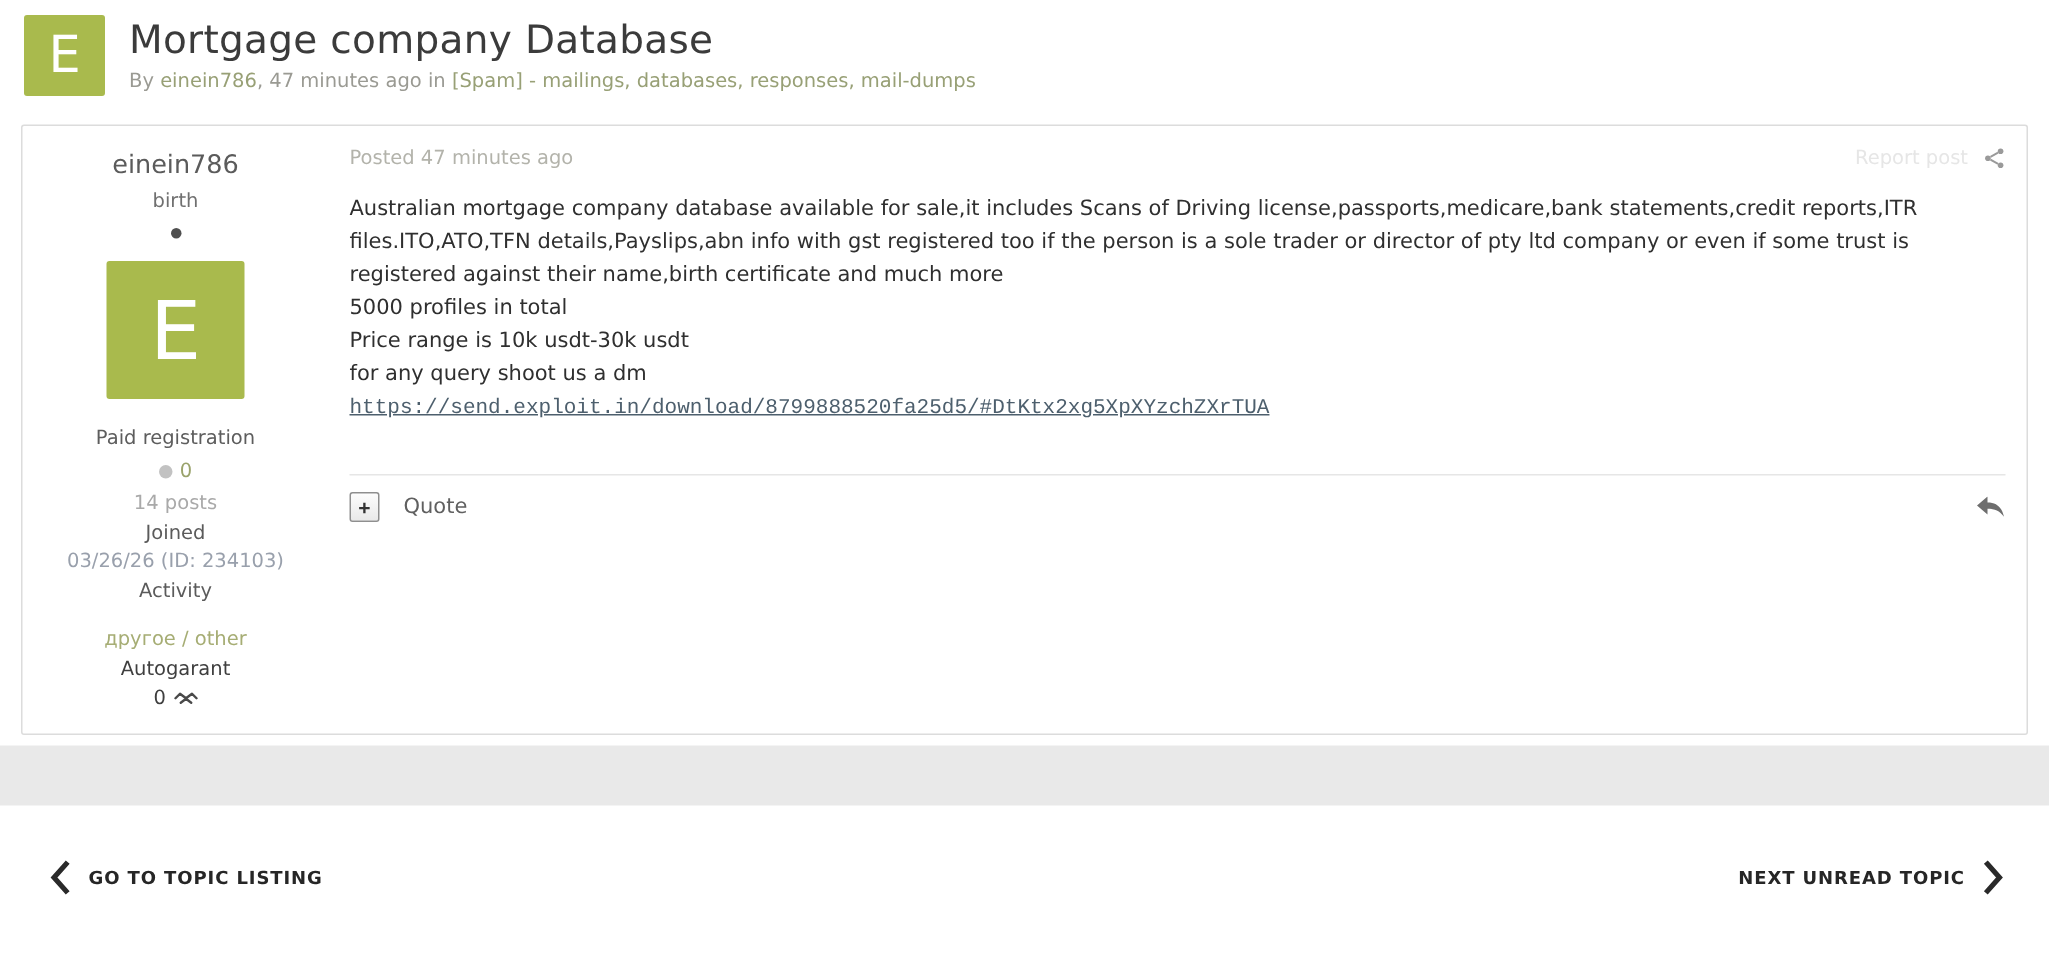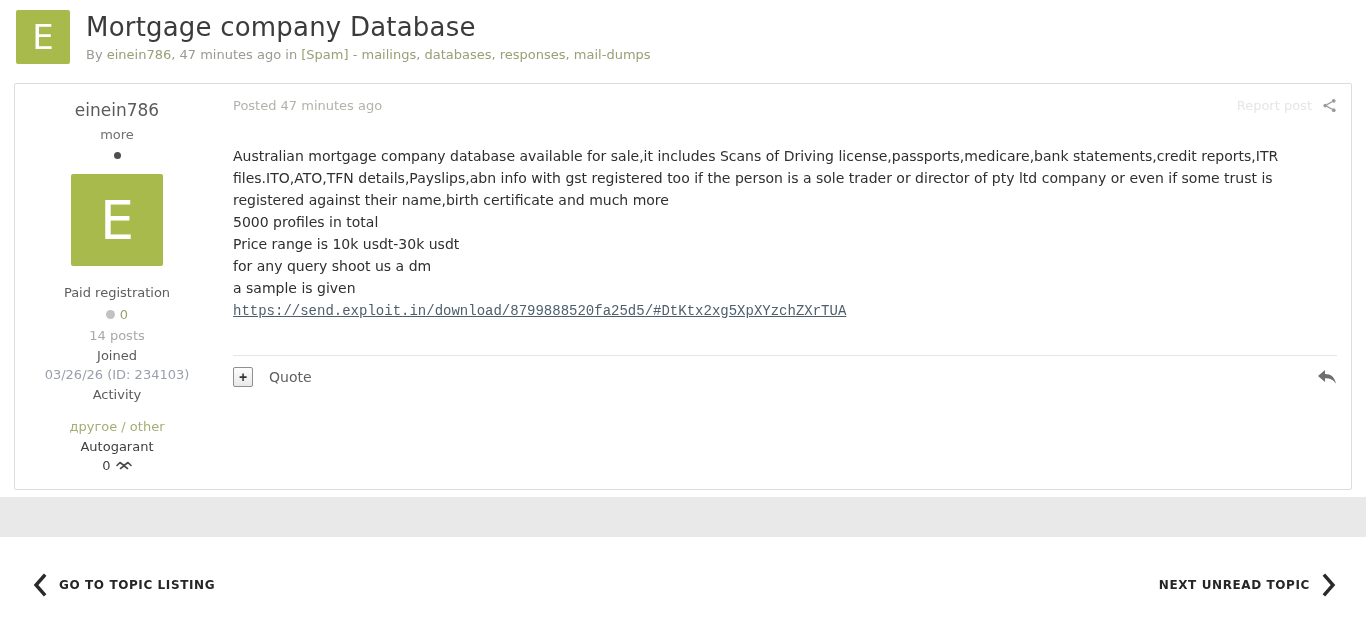--- a/index.html
+++ b/index.html
@@ -41,21 +41,21 @@
   .autogarant-row{display:flex;align-items:center;gap:5px;margin-top:4px;}
   .autogarant-count{font-size:13px;color:#3f3f3f;}
 
   .post-content{flex:1;padding:14px 14px 16px 14px;display:flex;flex-direction:column;}
   .post-meta-row{display:flex;justify-content:space-between;align-items:center;}
   .posted-time{font-size:13px;color:#b3b3ab;text-decoration:none;cursor:pointer;}
   .meta-right{display:flex;align-items:flex-end;gap:10px;}
   .report-link{font-size:13px;color:#e6e6e6;text-decoration:none;cursor:pointer;}
   .share-icon{display:inline-flex;cursor:pointer;}
 
-  .post-body{margin-top:32px;font-size:14px;line-height:22px;color:#2f2f2f;max-width:1108px;}
+  .post-body{margin-top:15px;font-size:14px;line-height:22px;color:#2f2f2f;max-width:1108px;}
   .post-body p{margin:0;}
   .dl-link{color:#4d5f6d;text-decoration:underline;word-break:break-all;cursor:pointer;font-family:Liberation Mono, monospace;}
   .link-line{margin-top:0;}
 
   .post-divider{border:none;border-top:1px solid #e6e6e6;margin:33px 0 0 0;width:100%;}
   .post-actions{display:flex;align-items:center;gap:16px;margin-top:11px;}
   .plus-btn{width:20px;height:20px;border:1px solid #8f8f8f;background:linear-gradient(#fdfdfd,#e9e9e9);
     color:#333;font-size:14px;font-weight:bold;line-height:1;border-radius:2px;cursor:pointer;
     display:flex;align-items:center;justify-content:center;padding:0;}
   .quote-link{font-size:14px;color:#606060;text-decoration:none;cursor:pointer;}
@@ -81,21 +81,21 @@
   <div class="topic-header-text">
     <h1>Mortgage company Database</h1>
     <p class="byline"><span>By </span><a>einein786</a><span>, 47 minutes ago in </span><a>[Spam] - mailings, databases, responses, mail-dumps</a></p>
   </div>
 </header>
 
 <section class="post-card">
 
   <aside class="author-pane">
     <a class="author-name">einein786</a>
-    <div class="author-group">more</div>
+    <div class="author-group">birth</div>
     <div class="rank-dot"></div>
     <div class="avatar-lg">
       <span>E</span>
     </div>
     <div class="author-badge">Paid registration</div>
     <div class="rep-row">
       <span class="rep-dot"></span>
       <span class="rep-count">0</span>
     </div>
     <div class="author-posts">14 posts</div>
@@ -132,21 +132,20 @@
           </svg>
         </span>
       </span>
     </div>
 
     <div class="post-body">
       <p>Australian mortgage company database available for sale,it includes Scans of Driving license,passports,medicare,bank statements,credit reports,ITR files.ITO,ATO,TFN details,Payslips,abn info with gst registered too if the person is a sole trader or director of pty ltd company or even if some trust is registered against their name,birth certificate and much more</p>
       <p>5000 profiles in total</p>
       <p>Price range is 10k usdt-30k usdt</p>
       <p>for any query shoot us a dm</p>
-      <p>a sample is given</p>
       <p class="link-line"><a class="dl-link">https://send.exploit.in/download/8799888520fa25d5/#DtKtx2xg5XpXYzchZXrTUA</a></p>
     </div>
 
     <hr class="post-divider">
 
     <div class="post-actions">
       <button class="plus-btn">+</button>
       <a class="quote-link">Quote</a>
       <span class="actions-spacer"></span>
       <span class="reply-icon">

